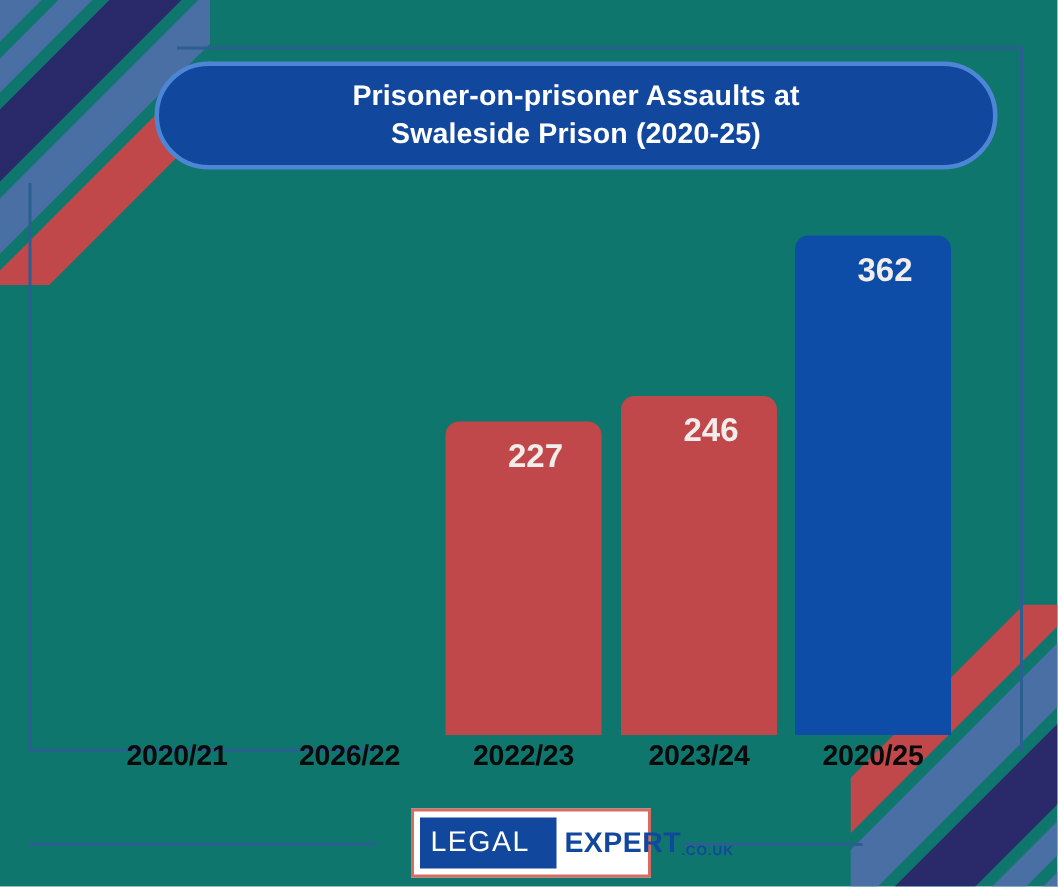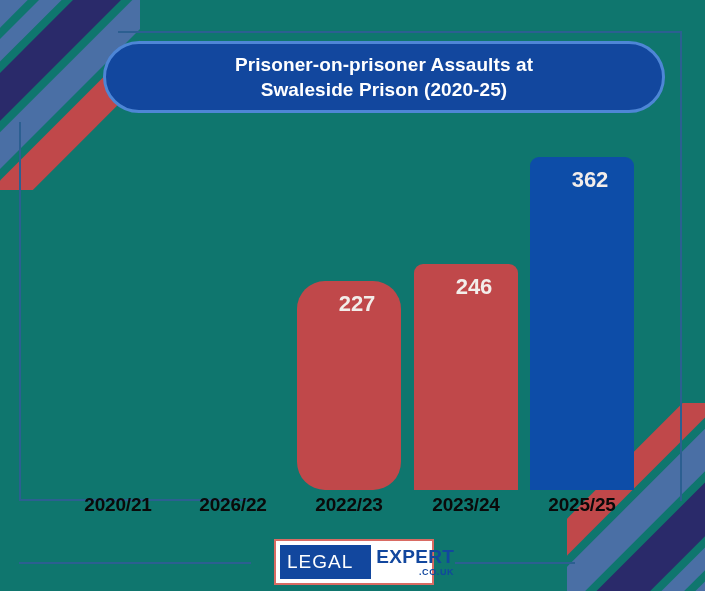--- a/index.html
+++ b/index.html
@@ -112,21 +112,21 @@
     color: #ffffff;
     font-size: 19px;
     font-weight: normal;
     letter-spacing: 1px;
     padding: 7px 18px 7px 7px;
     margin-left: 4px;
     line-height: 20px;
   }
   #logo .expert-wrap {
     display: flex;
-    flex-direction: column;
+    flex-direction: row;
     align-items: flex-end;
     margin-left: 5px;
     line-height: 1;
   }
   #logo .expert-text {
     color: #12479E;
     font-size: 19px;
     font-weight: bold;
     letter-spacing: 0.3px;
   }
@@ -178,37 +178,37 @@
   <div class="frame-line" style="left:19px;  top:562px; width:232px; height:2px;"></div>
 
   <div id="title-pill">
     <div>
       <div class="title-text">Prisoner-on-prisoner Assaults at</div>
       <div class="title-text">Swaleside Prison (2020-25)</div>
     </div>
   </div>
 
   <div id="plot">
-      <div class="bar" style="left: 278px; width: 104px; height: 209px; background: rgb(192, 72, 74); border-radius: 28px;">
+      <div class="bar" style="left: 278px; width: 104px; height: 209px; background: rgb(192, 72, 74);">
         <div class="bar-value" style="top: 10px;">227</div>
       </div>
       <div class="bar" style="left: 395px; width: 104px; height: 226px; background: rgb(192, 72, 74);">
         <div class="bar-value" style="top: 10px;">246</div>
       </div>
       <div class="bar" style="left: 511px; width: 104px; height: 333px; background: rgb(13, 77, 168);">
         <div class="bar-value" style="top: 10px;">362</div>
       </div>
     </div>
 
   <div id="cat-row">
       <div class="cat-label" style="left: 56px; width: 124px;">2020/21</div>
       <div class="cat-label" style="left: 171px; width: 124px;">2026/22</div>
       <div class="cat-label" style="left: 287px; width: 124px;">2022/23</div>
       <div class="cat-label" style="left: 404px; width: 124px;">2023/24</div>
-      <div class="cat-label" style="left: 520px; width: 124px;">2025/25</div>
+      <div class="cat-label" style="left: 520px; width: 124px;">2020/25</div>
     </div>
 
   <div id="logo">
     <div class="legal-box">LEGAL</div>
     <div class="expert-wrap">
       <div class="expert-text">EXPERT</div>
       <div class="couk-text">.CO.UK</div>
     </div>
   </div>
 

